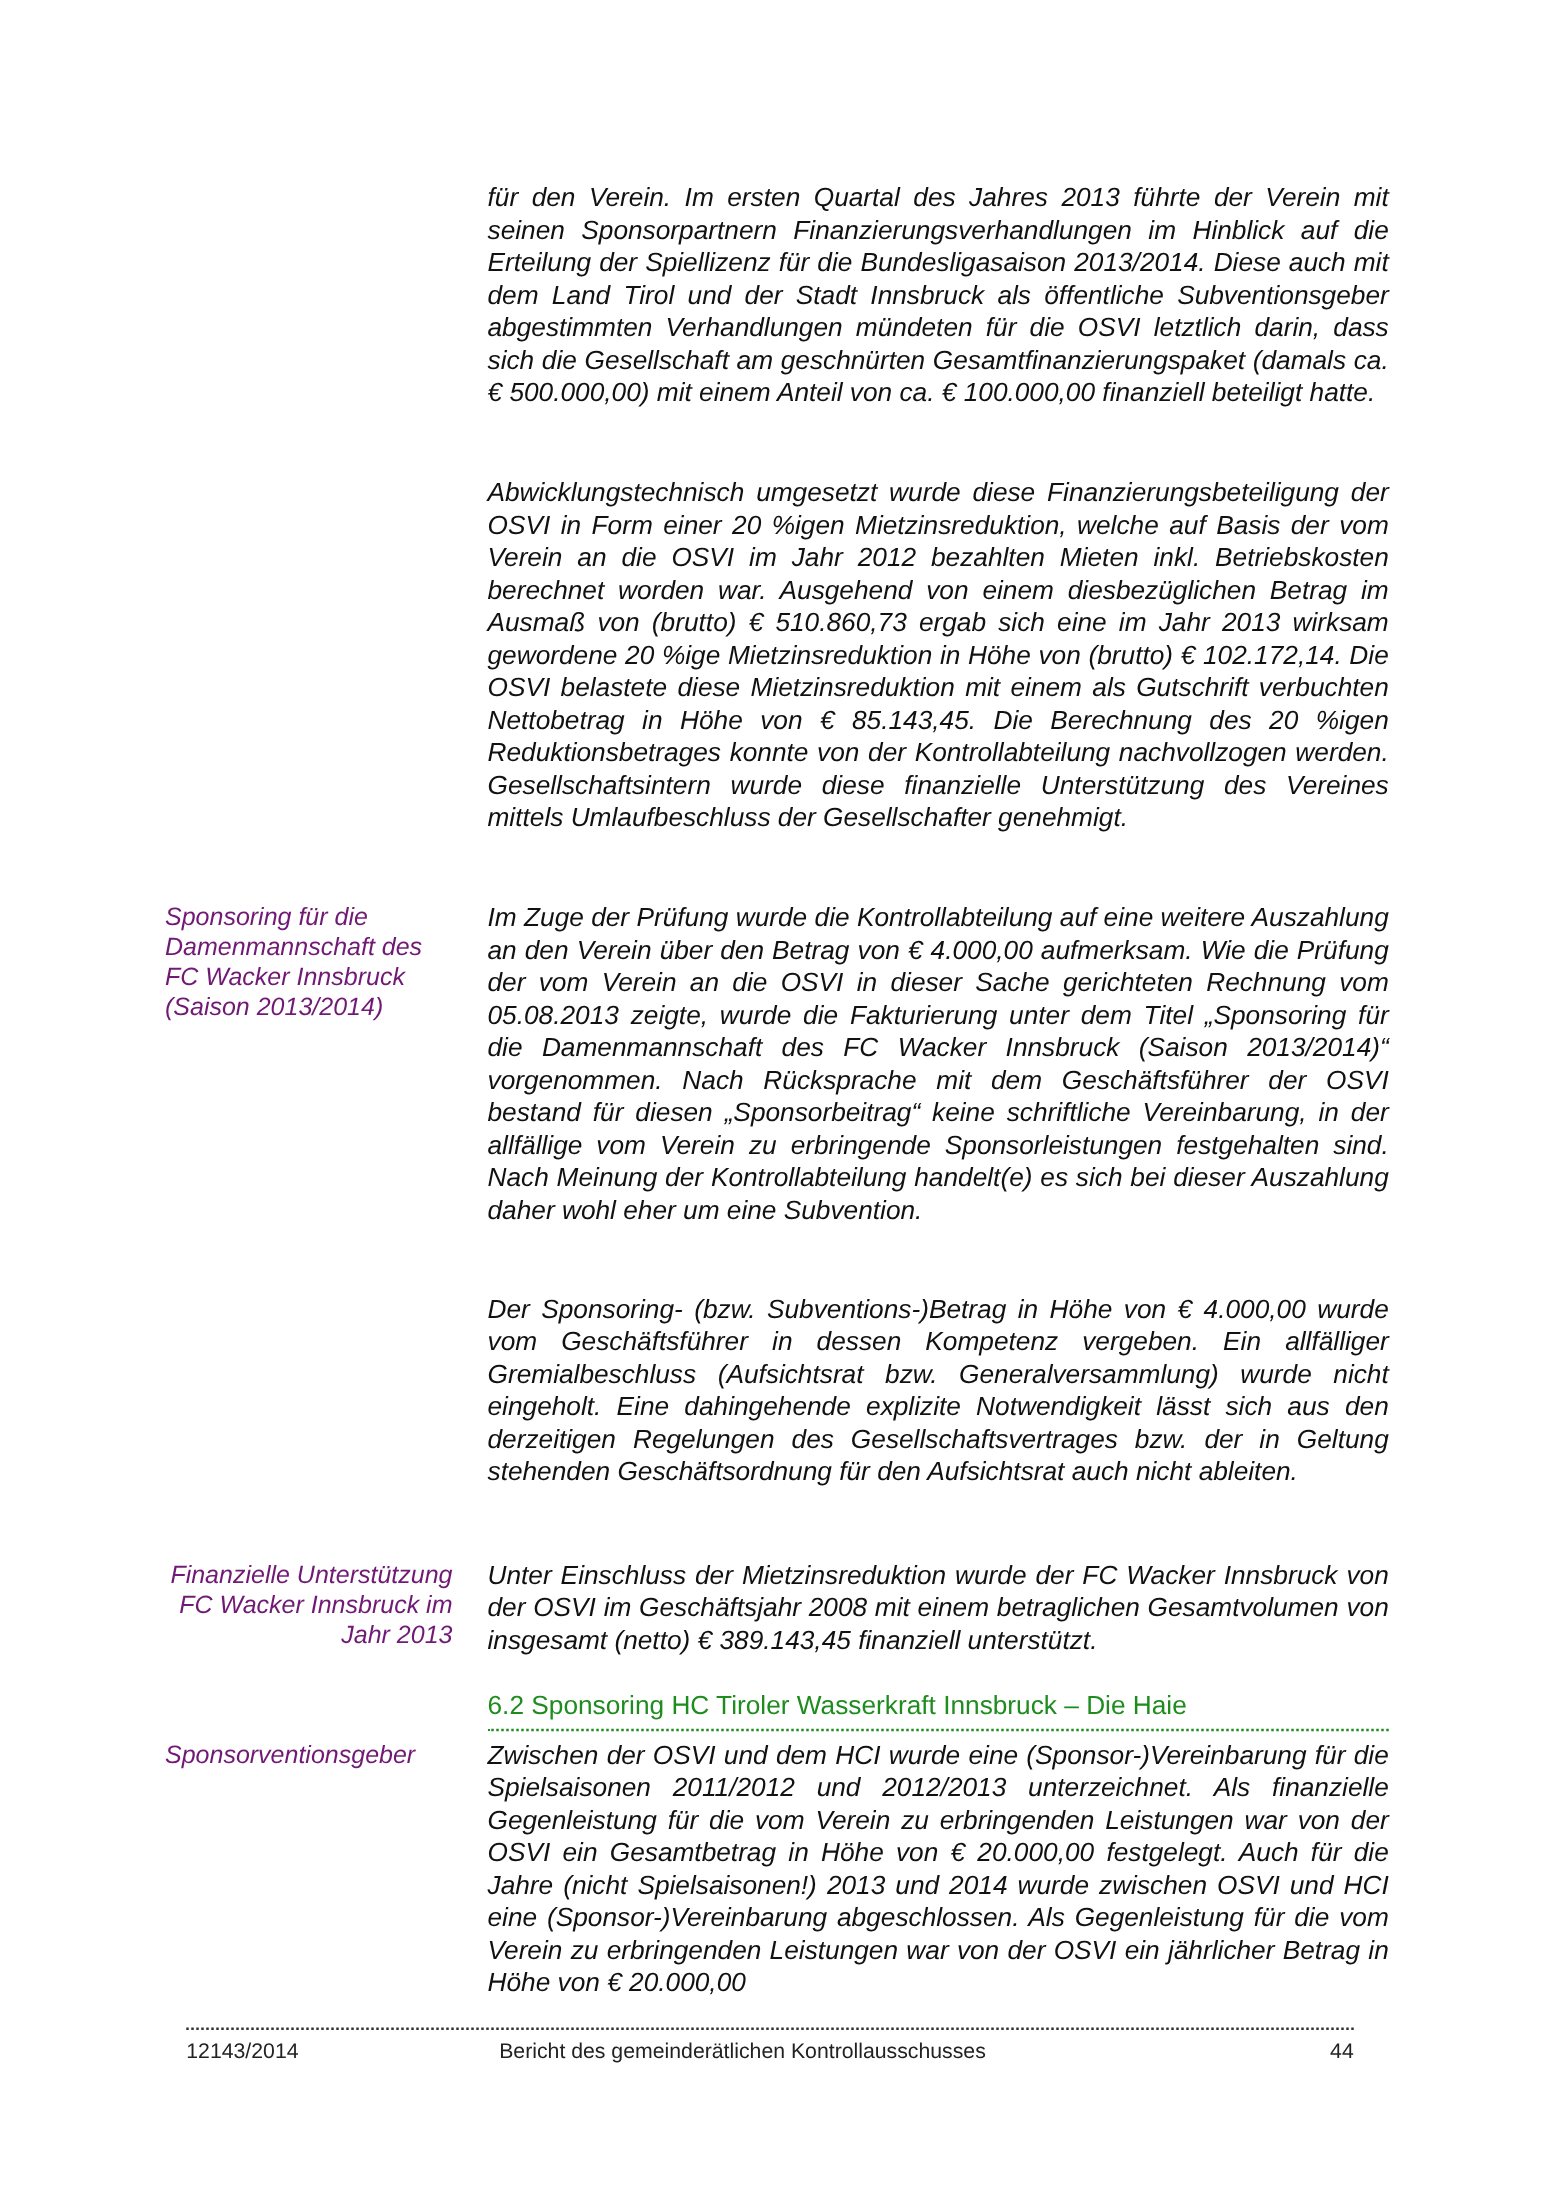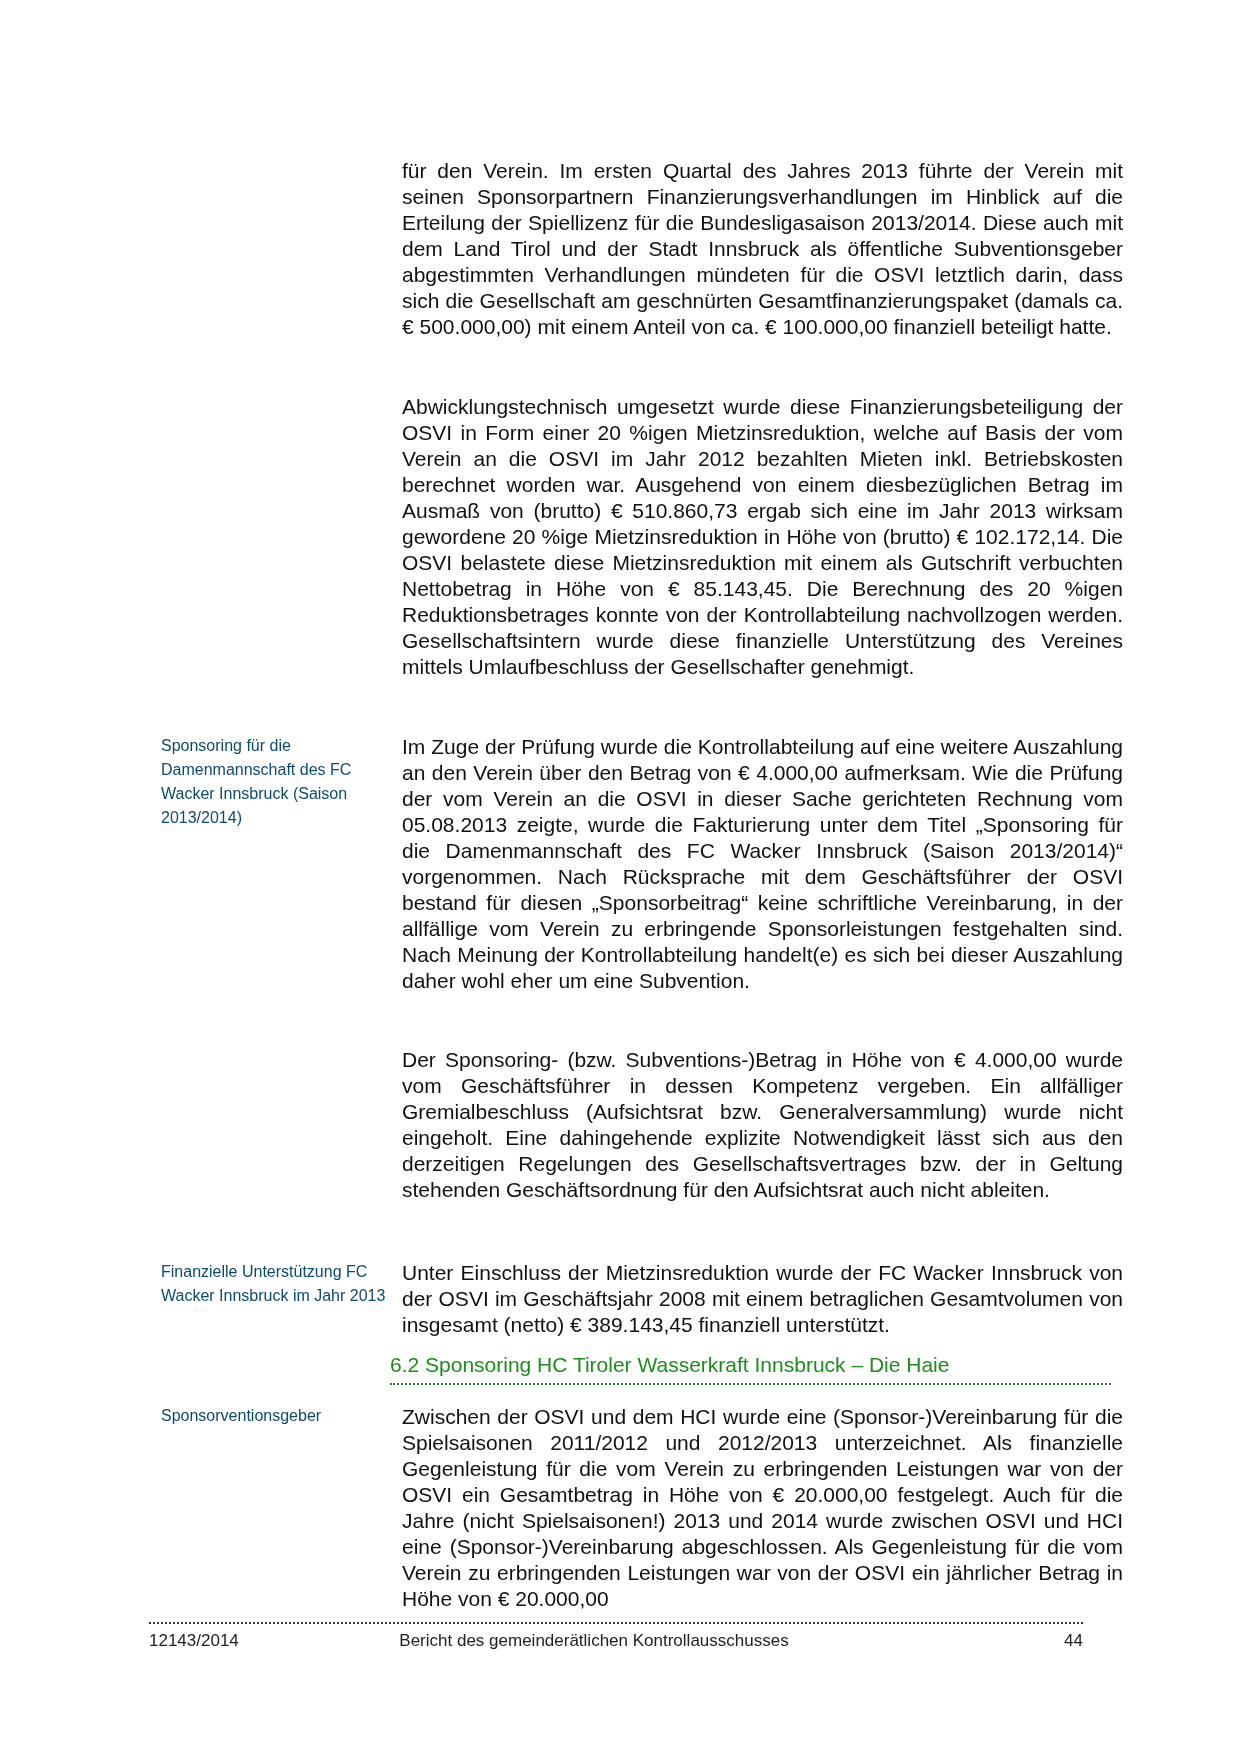--- a/index.html
+++ b/index.html
@@ -1,49 +1,49 @@
 <!DOCTYPE html>
 <html><head>
   <meta charset="utf-8">
   <style>
     html, body { margin: 0; padding: 0; background: #ffffff; }
     body { width: 1241px; height: 1754px; position: relative; overflow: hidden;
            font-family: "Liberation Sans", sans-serif; color: #111; }
     .page { position: absolute; left: 0; top: 0; width: 1241px; height: 1754px; }
-    .margin-note { position: absolute; left: 149px; width: 230px; color: #0c4a6e;
-                   font-size: 16px; line-height: 24px; }
+    .margin-note { position: absolute; left: 132px; width: 230px; color: #701a75;
+                   font-size: 20px; line-height: 24px; }
     .body-text { position: absolute; left: 390px; width: 721px; font-size: 21px;
                  line-height: 26px; text-align: justify; hyphens: manual; }
     .heading { position: absolute; left: 390px; width: 721px; text-align: left;
                color: #1e8c1e; font-size: 21px; line-height: 26px; }
     .heading-rule { position: absolute; left: 390px; width: 721px; height: 0;
                     border-top: 2px dotted #1e8c1e; }
     .footer-rule { position: absolute; left: 149px; width: 934px; height: 0;
                    border-top: 2px dotted #333; }
     .footer { position: absolute; left: 149px; width: 934px; font-size: 17px; line-height: 20px; color: #222; }
     .footer .left { position: absolute; left: 0; }
     .footer .center { position: absolute; left: 0; width: 760px; text-align: center; padding-left: 130px; box-sizing: border-box; }
     .footer .right { position: absolute; right: 0; }
-    p { margin: 12px; }
+    p { margin: 0; font-style: italic; }
   </style>
 </head>
 <body>
 
 <div class="page">
 
   <p class="body-text" style="top:146px;">für den Verein. Im ersten Quartal des Jahres 2013 führte der Verein mit seinen Sponsorpartnern Finanzierungsverhandlungen im Hinblick auf die Erteilung der Spiellizenz für die Bundesligasaison 2013/2014. Diese auch mit dem Land Tirol und der Stadt Innsbruck als öffentliche Sub­ventionsgeber abgestimmten Verhandlungen mündeten für die OSVI letztlich darin, dass sich die Gesellschaft am geschnürten Gesamtfi­nanzierungspaket (damals ca. € 500.000,00) mit einem Anteil von ca. € 100.000,00 finanziell beteiligt hatte.</p>
 
   <p class="body-text" style="top:382px;">Abwicklungstechnisch umgesetzt wurde diese Finanzierungsbeteili­gung der OSVI in Form einer 20 %igen Mietzinsreduktion, welche auf Basis der vom Verein an die OSVI im Jahr 2012 bezahlten Mieten inkl. Betriebskosten berechnet worden war. Ausgehend von einem diesbe­züglichen Betrag im Ausmaß von (brutto) € 510.860,73 ergab sich eine im Jahr 2013 wirksam gewordene 20 %ige Mietzinsreduktion in Höhe von (brutto) € 102.172,14. Die OSVI belastete diese Mietzinsreduktion mit einem als Gutschrift verbuchten Nettobetrag in Höhe von € 85.143,45. Die Berechnung des 20 %igen Reduktionsbetrages konn­te von der Kontrollabteilung nachvollzogen werden. Gesellschaftsintern wurde diese finanzielle Unterstützung des Vereines mittels Umlaufbe­schluss der Gesellschafter genehmigt.</p>
 
   <p class="margin-note" style="top:722px;">Sponsoring für die Damenmannschaft des FC Wacker Innsbruck (Saison 2013/2014)</p>
   <p class="body-text" style="top:722px;">Im Zuge der Prüfung wurde die Kontrollabteilung auf eine weitere Aus­zahlung an den Verein über den Betrag von € 4.000,00 aufmerksam. Wie die Prüfung der vom Verein an die OSVI in dieser Sache gerichte­ten Rechnung vom 05.08.2013 zeigte, wurde die Fakturierung unter dem Titel „Sponsoring für die Damenmannschaft des FC Wacker Inns­bruck (Saison 2013/2014)“ vorgenommen. Nach Rücksprache mit dem Geschäftsführer der OSVI bestand für diesen „Sponsorbeitrag“ keine schriftliche Vereinbarung, in der allfällige vom Verein zu erbringende Sponsorleistungen festgehalten sind. Nach Meinung der Kontrollabtei­lung handelt(e) es sich bei dieser Auszahlung daher wohl eher um eine Subvention.</p>
 
   <p class="body-text" style="top:1035px;">Der Sponsoring- (bzw. Subventions-)Betrag in Höhe von € 4.000,00 wurde vom Geschäftsführer in dessen Kompetenz vergeben. Ein allfäl­liger Gremialbeschluss (Aufsichtsrat bzw. Generalversammlung) wurde nicht eingeholt. Eine dahingehende explizite Notwendigkeit lässt sich aus den derzeitigen Regelungen des Gesellschaftsvertrages bzw. der in Geltung stehenden Geschäftsordnung für den Aufsichtsrat auch nicht ableiten.</p>
 
-  <p class="margin-note" style="top:1248px;">Finanzielle Unter­stützung FC Wacker Innsbruck im Jahr 2013</p>
+  <p class="margin-note" style="top:1248px;text-align:right;">Finanzielle Unter­stützung FC Wacker Innsbruck im Jahr 2013</p>
   <p class="body-text" style="top:1248px;">Unter Einschluss der Mietzinsreduktion wurde der FC Wacker Inns­bruck von der OSVI im Geschäftsjahr 2008 mit einem betraglichen Ge­samtvolumen von insgesamt (netto) € 389.143,45 finanziell unterstützt.</p>
 
   <div class="heading" style="top:1352px;">6.2  Sponsoring HC Tiroler Wasserkraft Innsbruck – Die Haie</div>
   <div class="heading-rule" style="top:1383px;"></div>
 
   <p class="margin-note" style="top:1392px;">Sponsor­ventionsgeber</p>
   <p class="body-text" style="top:1392px;">Zwischen der OSVI und dem HCI wurde eine (Sponsor-)Vereinbarung für die Spielsaisonen 2011/2012 und 2012/2013 unterzeichnet. Als fi­nanzielle Gegenleistung für die vom Verein zu erbringenden Leistun­gen war von der OSVI ein Gesamtbetrag in Höhe von € 20.000,00 festgelegt. Auch für die Jahre (nicht Spielsaisonen!) 2013 und 2014 wurde zwischen OSVI und HCI eine (Sponsor-)Vereinbarung abge­schlossen. Als Gegenleistung für die vom Verein zu erbringenden Leis­tungen war von der OSVI ein jährlicher Betrag in Höhe von € 20.000,00</p>
 
   <div class="footer-rule" style="top:1622px;"></div>
   <div class="footer" style="top:1631px;">

